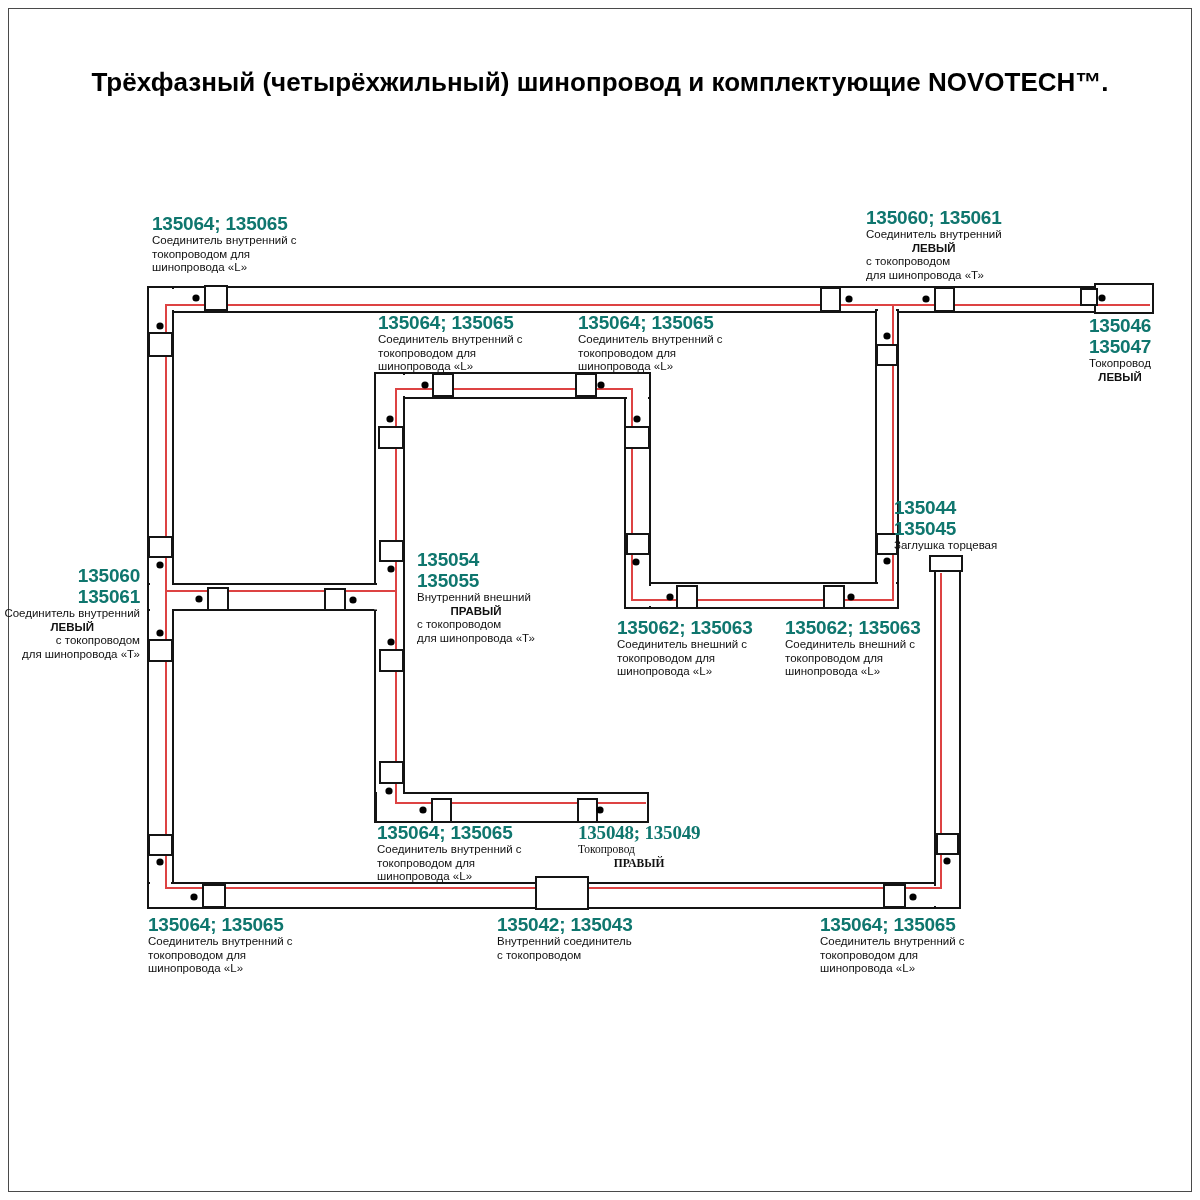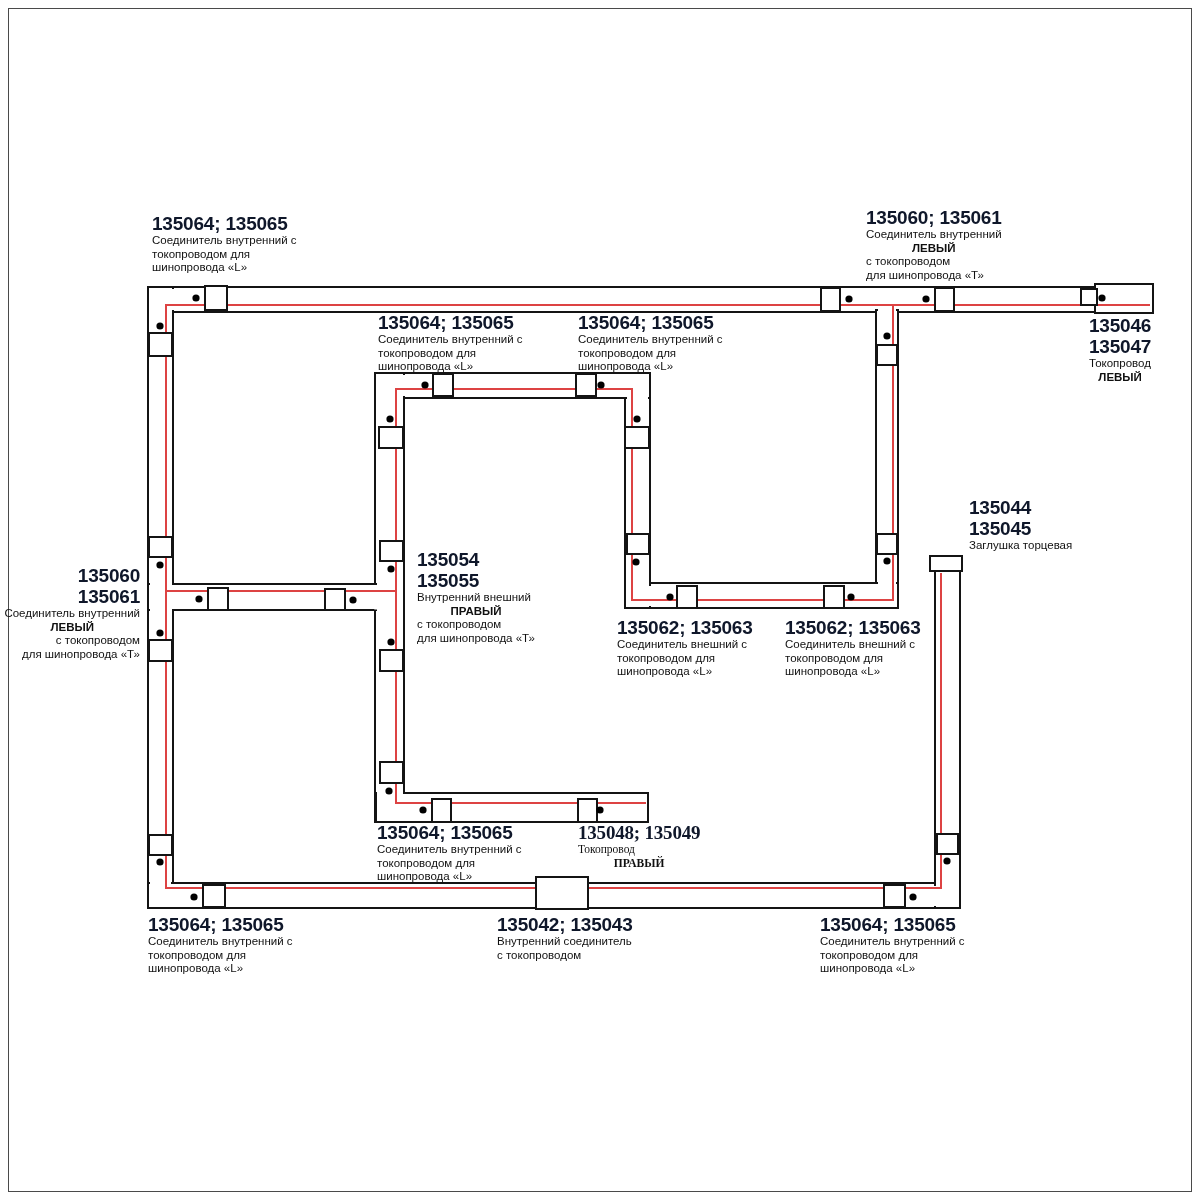--- a/index.html
+++ b/index.html
@@ -4,31 +4,32 @@
 <style>
   html,body{margin:0;padding:0;background:#ffffff;}
   .page{position:relative;width:1200px;height:1200px;background:#fff;overflow:hidden;
         font-family:"Liberation Sans",sans-serif;color:#111;}
   .page-border{position:absolute;left:8px;top:8px;width:1182px;height:1182px;
         border:1px solid #4a4a4a;pointer-events:none;}
   .title{position:absolute;left:0;top:64px;width:1200px;text-align:center;
          font-weight:bold;font-size:26px;line-height:37px;color:#000;}
   #diagram{position:absolute;left:0;top:0;}
   .part-label{position:absolute;font-size:11.5px;line-height:13.6px;white-space:nowrap;color:#101010;}
-  .part-label .num{display:block;font-weight:bold;font-size:19px;line-height:21px;letter-spacing:-0.2px;color:#0f172a;}
+  .part-label .num{display:block;font-weight:bold;font-size:19px;line-height:21px;letter-spacing:-0.2px;color:#0f766e;}
   .part-label .bold{font-weight:bold;text-align:center;}
   .part-label span{display:block;}
   .ralign{text-align:right;}
 </style>
 </head>
 <body>
 
 <div class="page">
   <div class="page-border"></div>
   <div class="title">
+    <div>Трёхфазный (четырёхжильный) шинопровод и комплектующие NOVOTECH™.</div>
   </div>
   <svg id="diagram" width="1200" height="1200" viewBox="0 0 1200 1200">
       <g>
         <rect x="148" y="287" width="949" height="25" fill="#ffffff" stroke="#141414" stroke-width="2"></rect>
         <rect x="148" y="287" width="25" height="621" fill="#ffffff" stroke="#141414" stroke-width="2"></rect>
         <rect x="148" y="883" width="812" height="25" fill="#ffffff" stroke="#141414" stroke-width="2"></rect>
         <rect x="935" y="571" width="25" height="337" fill="#ffffff" stroke="#141414" stroke-width="2"></rect>
         <rect x="1095" y="284" width="58" height="29" fill="#ffffff" stroke="#141414" stroke-width="2"></rect>
         <rect x="876" y="310" width="22" height="298" fill="#ffffff" stroke="#141414" stroke-width="2"></rect>
         <rect x="625" y="583" width="273" height="25" fill="#ffffff" stroke="#141414" stroke-width="2"></rect>
@@ -170,21 +171,21 @@
         <span>для шинопровода «Т»</span>
       </div>
       <div class="part-label" style="left: 417px; top: 549px;">
         <span class="num">135054</span>
         <span class="num">135055</span>
         <span>Внутренний внешний</span>
         <span class="bold">ПРАВЫЙ</span>
         <span>с токопроводом</span>
         <span>для шинопровода «Т»</span>
       </div>
-      <div class="part-label" style="left: 969px; top: 497px;">
+      <div class="part-label" style="left: 894px; top: 497px;">
         <span class="num">135044</span>
         <span class="num">135045</span>
         <span>Заглушка торцевая</span>
       </div>
       <div class="part-label" style="left: 617px; top: 617px;">
         <span class="num">135062; 135063</span>
         <span>Соединитель внешний с</span>
         <span>токопроводом для</span>
         <span>шинопровода «L»</span>
       </div>

